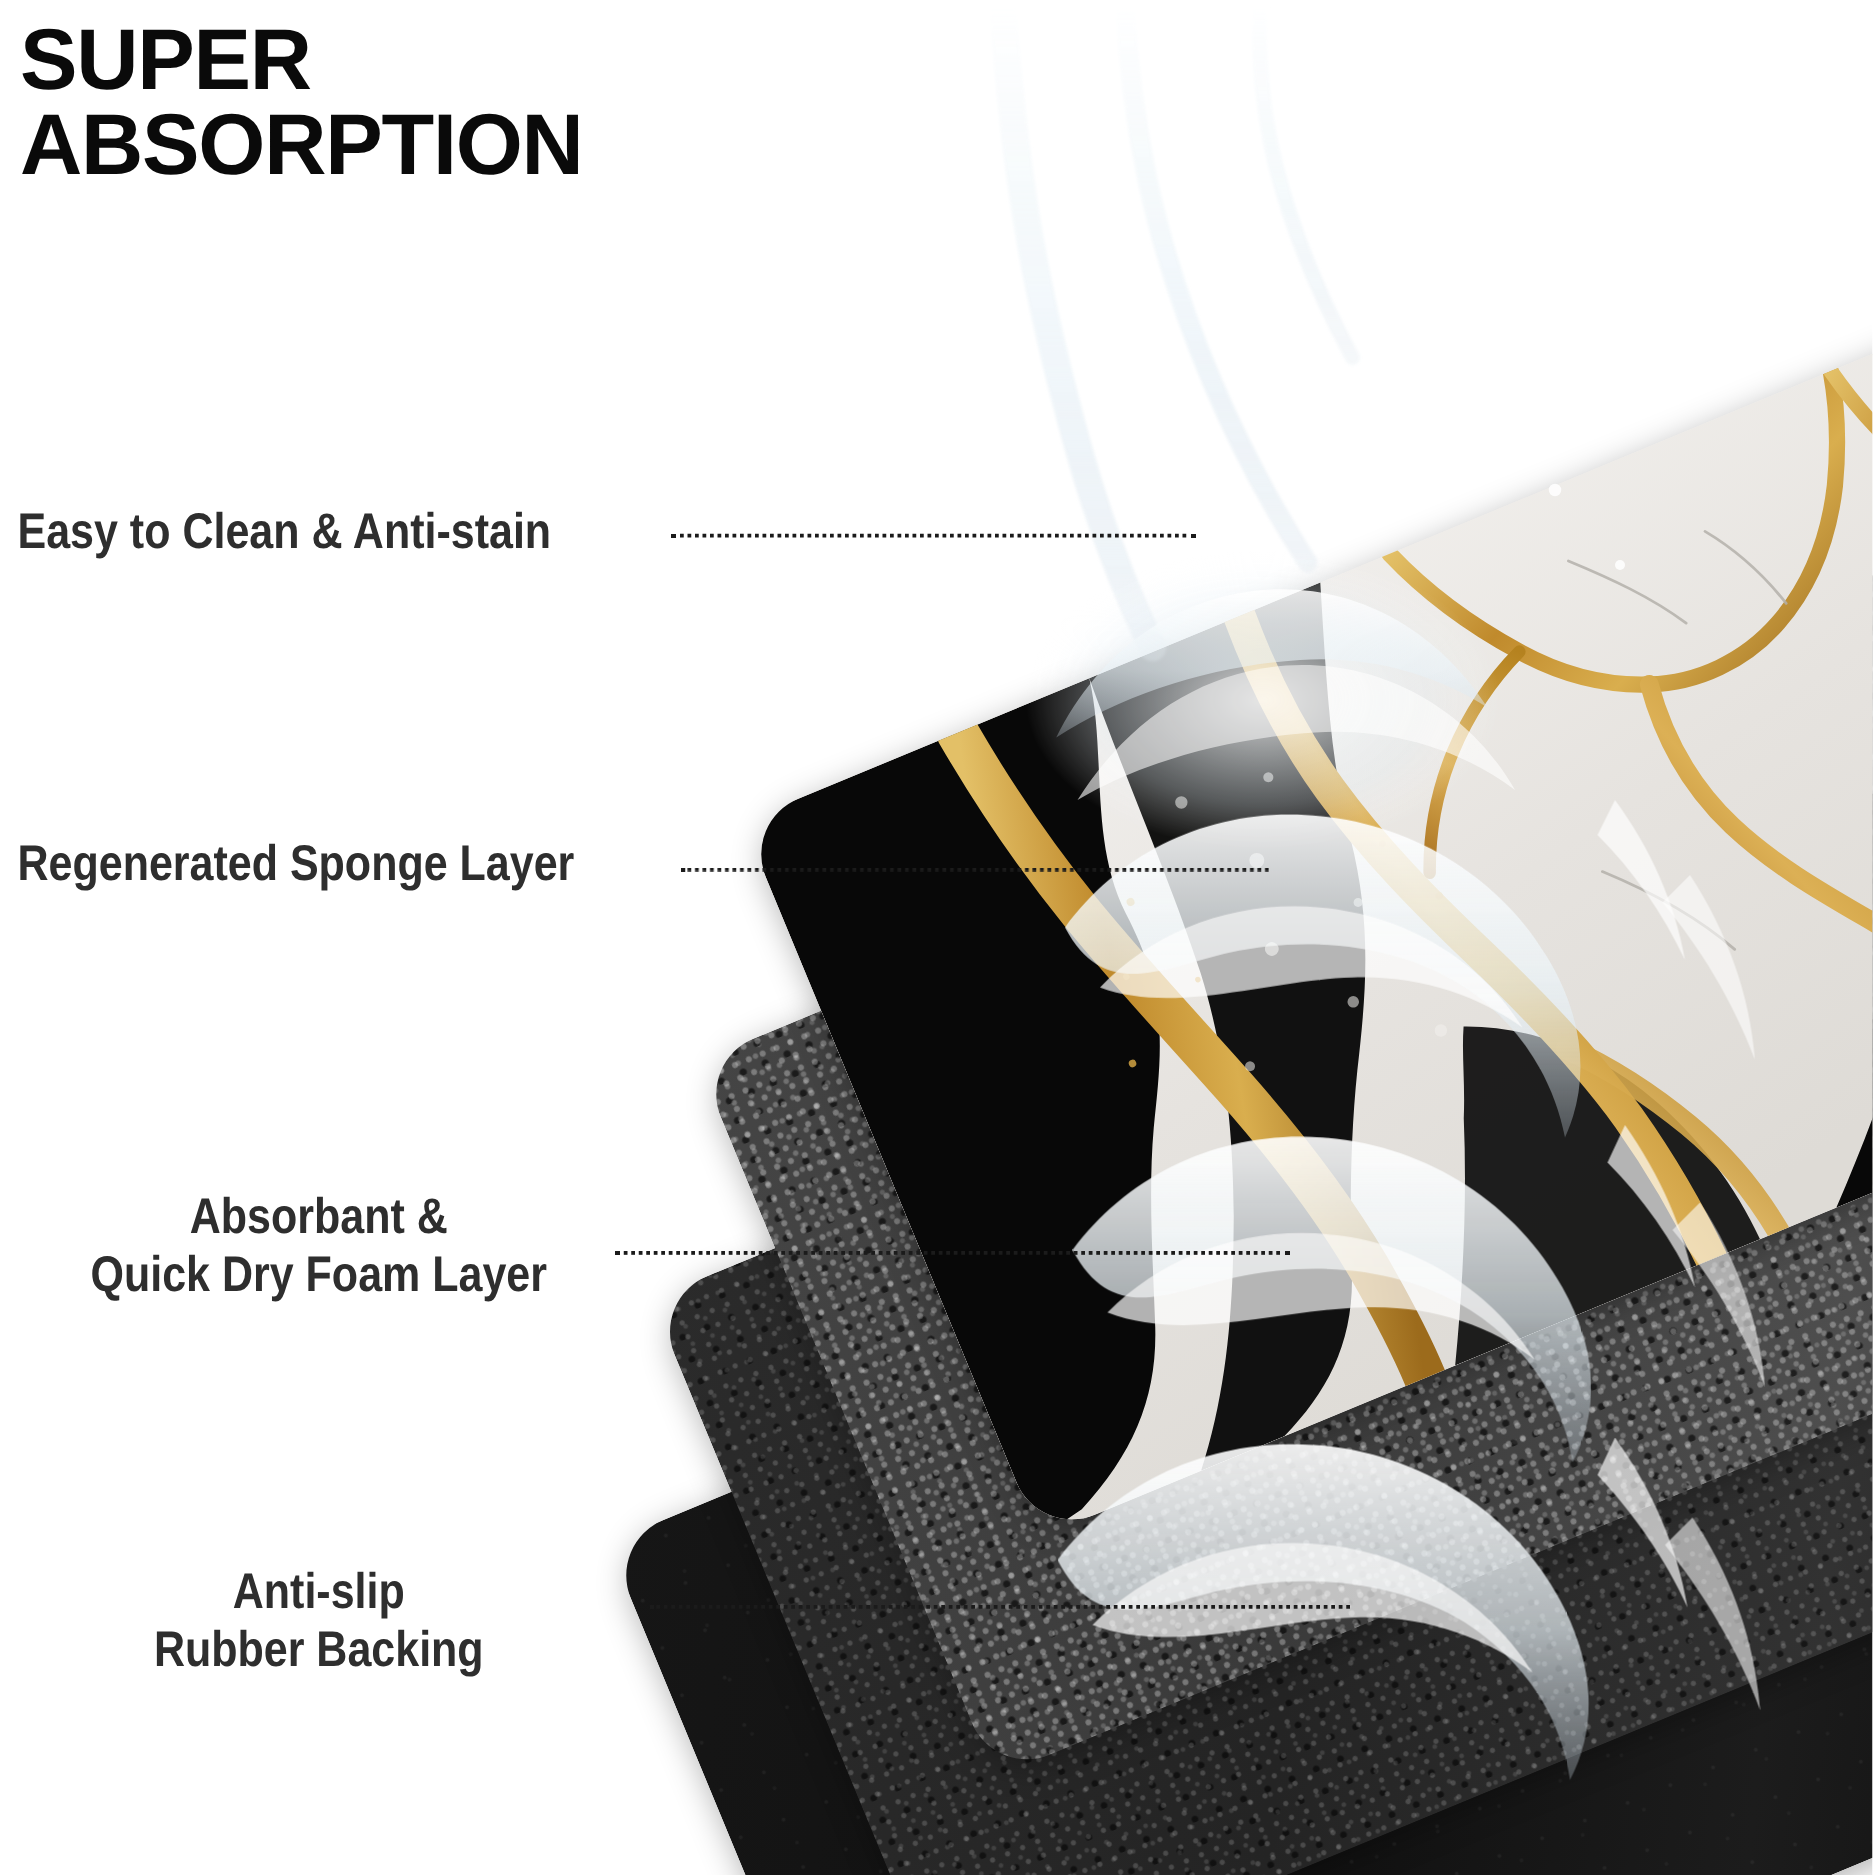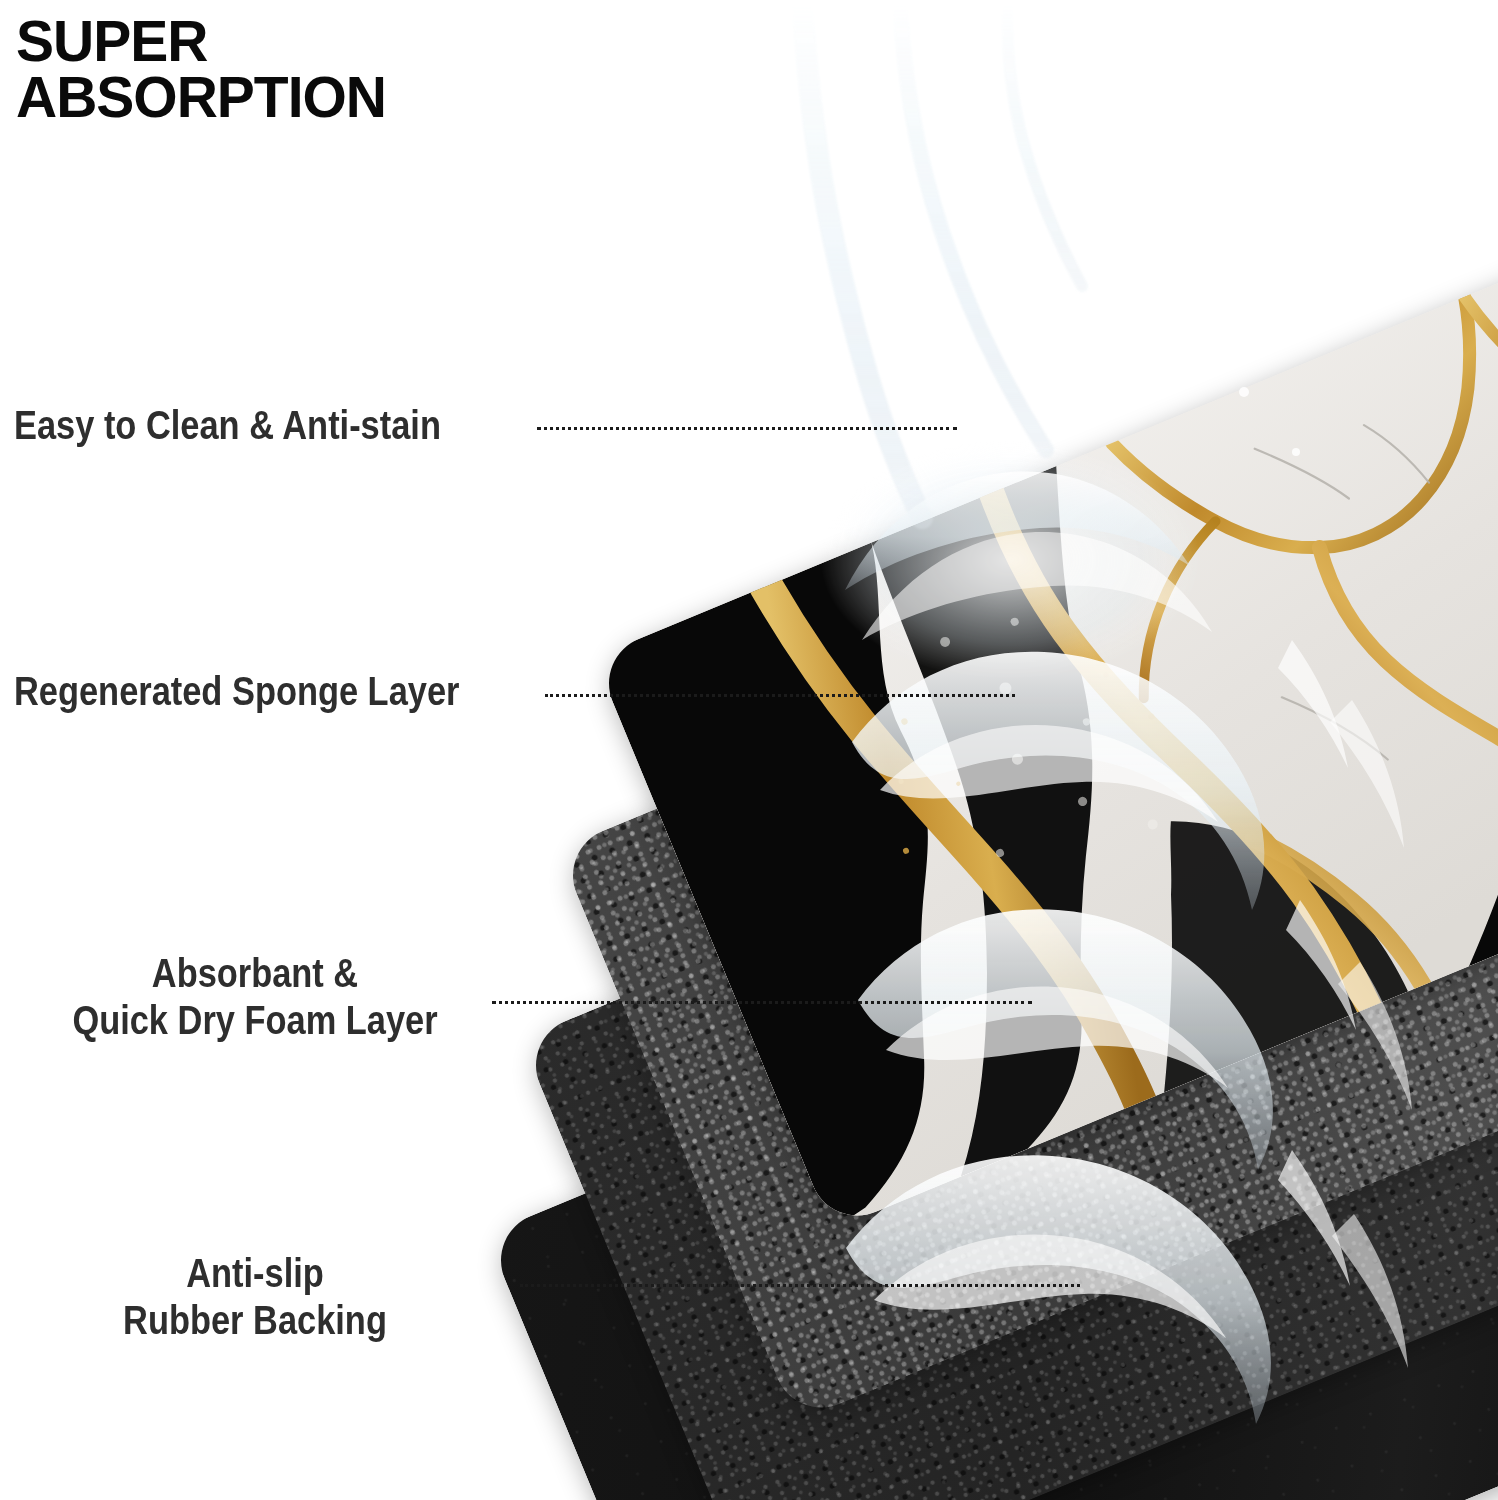--- a/index.html
+++ b/index.html
@@ -4,21 +4,21 @@
 <style>
   html,body{margin:0;padding:0;background:#fff;}
   body{width:1498px;height:1500px;overflow:hidden;font-family:"Liberation Sans",sans-serif;}
 
   #stage{position:relative;width:1498px;height:1500px;background:#ffffff;overflow:hidden;}
 
   
   #title{
     position:absolute;left:16px;top:14px;width:640px;
     font-family:"Liberation Sans",sans-serif;
-    font-weight:bold;font-size:57px;line-height:0.98;
+    font-weight:bold;font-size:69px;line-height:0.98;
     letter-spacing:-1px;color:#0a0a0a;white-space:pre-line;
   }
 
   
   .label{
     position:absolute;
     font-family:"Liberation Sans",sans-serif;
     font-weight:bold;font-size:40px;line-height:1.18;
     color:#2e2e2e;white-space:pre-line;
     transform:scaleX(.86);

